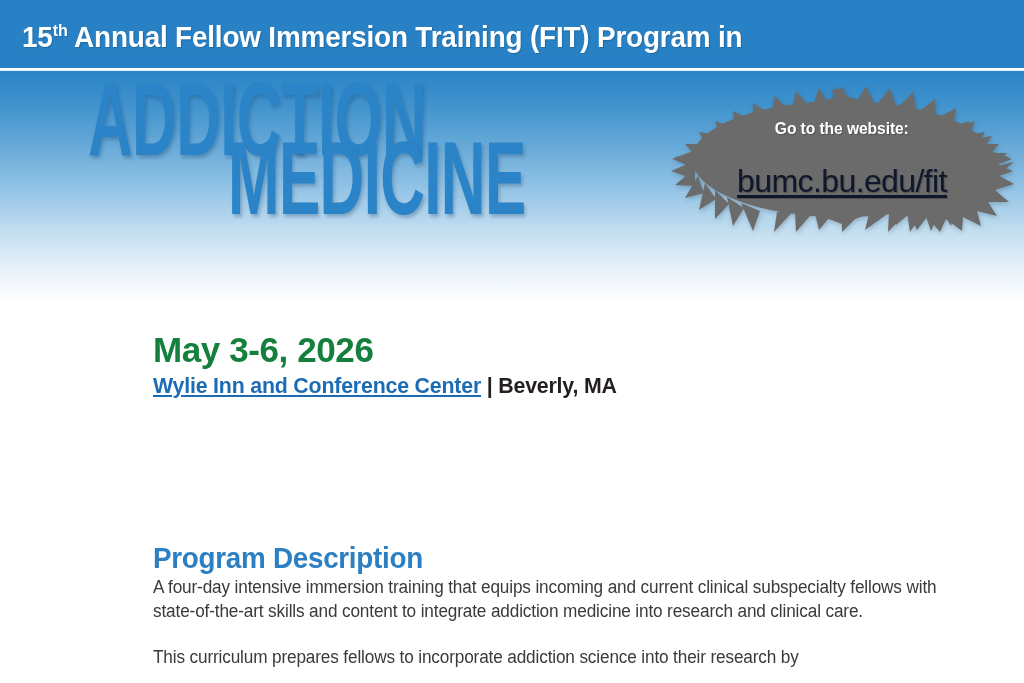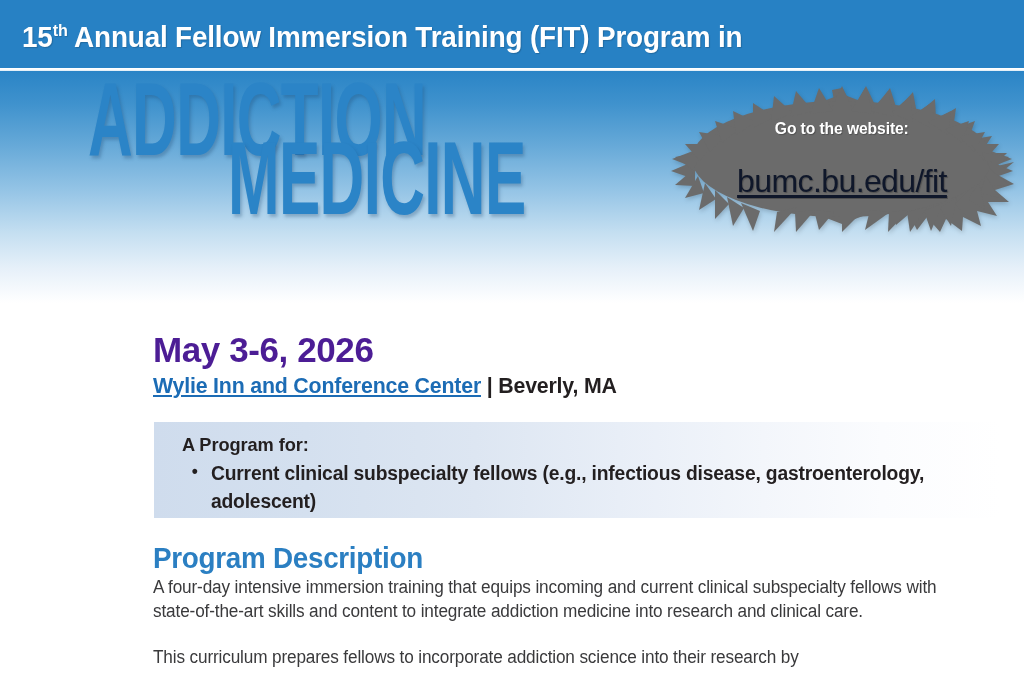--- a/index.html
+++ b/index.html
@@ -105,21 +105,21 @@
   }
   .subtitle-sub {
     color:#2b7fc2; font-size:17px; font-weight:400;
     margin-top:3px; white-space:nowrap;
     transform:scaleX(0.955); transform-origin:left center;
   }
 
   
   .date-line {
     position:absolute; left:153px; top:330px;
-    color:#4c1d95; font-size:35px; font-weight:bold;
+    color:#15803d; font-size:35px; font-weight:bold;
     letter-spacing:-0.4px; white-space:nowrap;
   }
   .venue-line {
     position:absolute; left:153px; top:373px;
     font-size:22px; font-weight:bold; white-space:nowrap;
     letter-spacing:-0.2px;
     transform:scaleX(0.97); transform-origin:left center;
   }
   .venue-link {
     color:#1c6cb5; text-decoration:underline; text-underline-offset:2px;
@@ -242,26 +242,20 @@
     <div class="burst-text">
       <div class="burst-small">Go to the website:</div>
       <div class="burst-url">bumc.bu.edu/fit</div>
     </div>
   </div>
 
 
   <div class="date-line">May 3-6, 2026</div>
   <div class="venue-line"><span class="venue-link">Wylie Inn and Conference Center</span><span class="venue-rest"> | Beverly, MA</span></div>
 
-  <div class="program-box">
-    <div class="program-box-title">A Program for:</div>
-    <ul class="program-list">
-      <li>Current clinical subspecialty fellows (e.g., infectious disease, gastroenterology, adolescent)</li>
-    </ul>
-  </div>
 
   <div class="desc-heading">Program Description</div>
   <div class="desc-body">
     <div class="desc-p">A four-day intensive immersion training that equips incoming and current clinical subspecialty fellows with state-of-the-art skills and content to integrate addiction medicine into research and clinical care.</div>
     <div class="desc-p">This curriculum prepares fellows to incorporate addiction science into their research by</div>
   </div>
 
 </div>
 
 </body></html>

